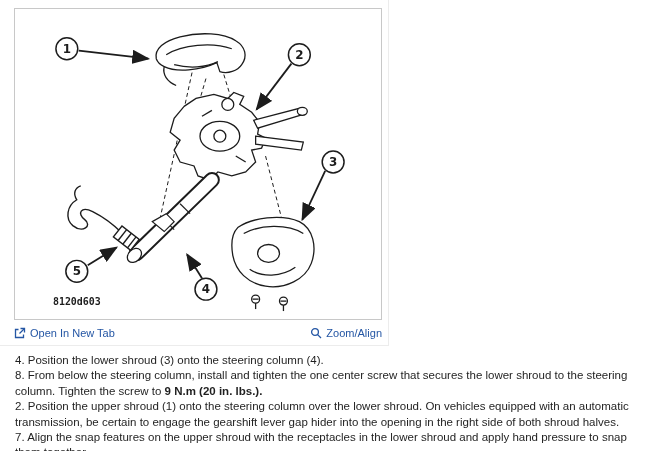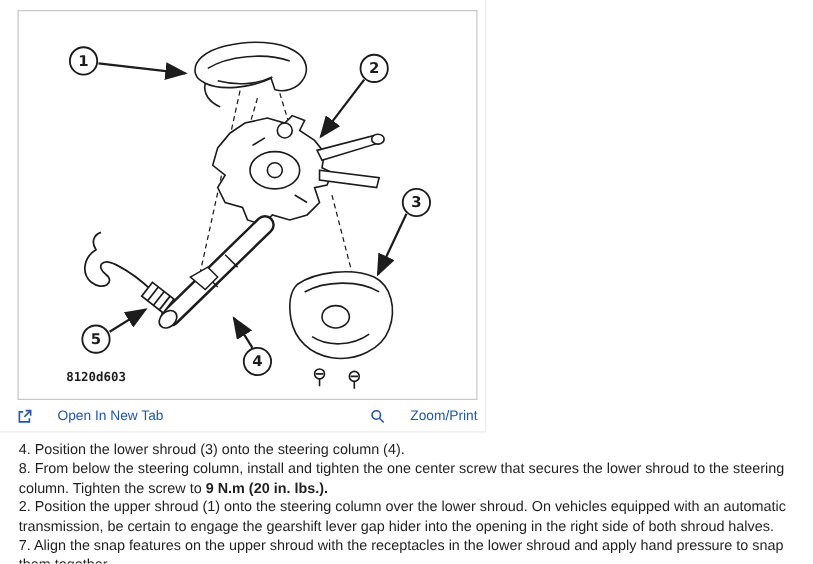--- a/index.html
+++ b/index.html
@@ -25,21 +25,21 @@
     background:#ffffff;
   }
   .figure-box svg { display:block; width:100%; height:100%; }
   .figure-toolbar {
     position:absolute; left:14px; top:324px;
     width:368px; height:18px;
     display:flex; justify-content:space-between; align-items:center;
     font-size:11px;
   }
   .tool-link {
-    display:inline-flex; align-items:flex-start; gap:20px;
+    display:inline-flex; align-items:flex-start; gap:4px;
     color:#2456a4; text-decoration:none; cursor:pointer;
   }
   .tool-link svg { display:block; }
   .instructions {
     position:absolute; left:12px; top:353px;
     width:632px;
     font-size:11.5px; line-height:1.34; color:#1f1f1f;
   }
   .step { padding-left:3px; margin:0; }
   .step .b { font-weight:bold; }
@@ -165,21 +165,21 @@
         </span>
         <span>Open In New Tab</span>
       </a>
       <a class="tool-link">
         <span>
           <svg width="12" height="12" viewBox="0 0 12 12" fill="none" stroke="#2456a4" stroke-width="1.3">
             <circle cx="5" cy="5" r="3.4"></circle>
             <line x1="7.6" y1="7.6" x2="11" y2="11"></line>
           </svg>
         </span>
-        <span>Zoom/Print</span>
+        <span>Zoom/Align</span>
       </a>
     </div>
 
   </div>
 
   <div class="instructions">
     <p class="step"><span>4. Position the lower shroud (3) onto the steering column (4).</span><span class="b"></span></p>
     <p class="step"><span>8. From below the steering column, install and tighten the one center screw that secures the lower shroud to the steering column. Tighten the screw to </span><span class="b">9 N.m (20 in. lbs.).</span></p>
     <p class="step"><span>2. Position the upper shroud (1) onto the steering column over the lower shroud. On vehicles equipped with an automatic transmission, be certain to engage the gearshift lever gap hider into the opening in the right side of both shroud halves.</span><span class="b"></span></p>
     <p class="step"><span>7. Align the snap features on the upper shroud with the receptacles in the lower shroud and apply hand pressure to snap them together.</span><span class="b"></span></p>

